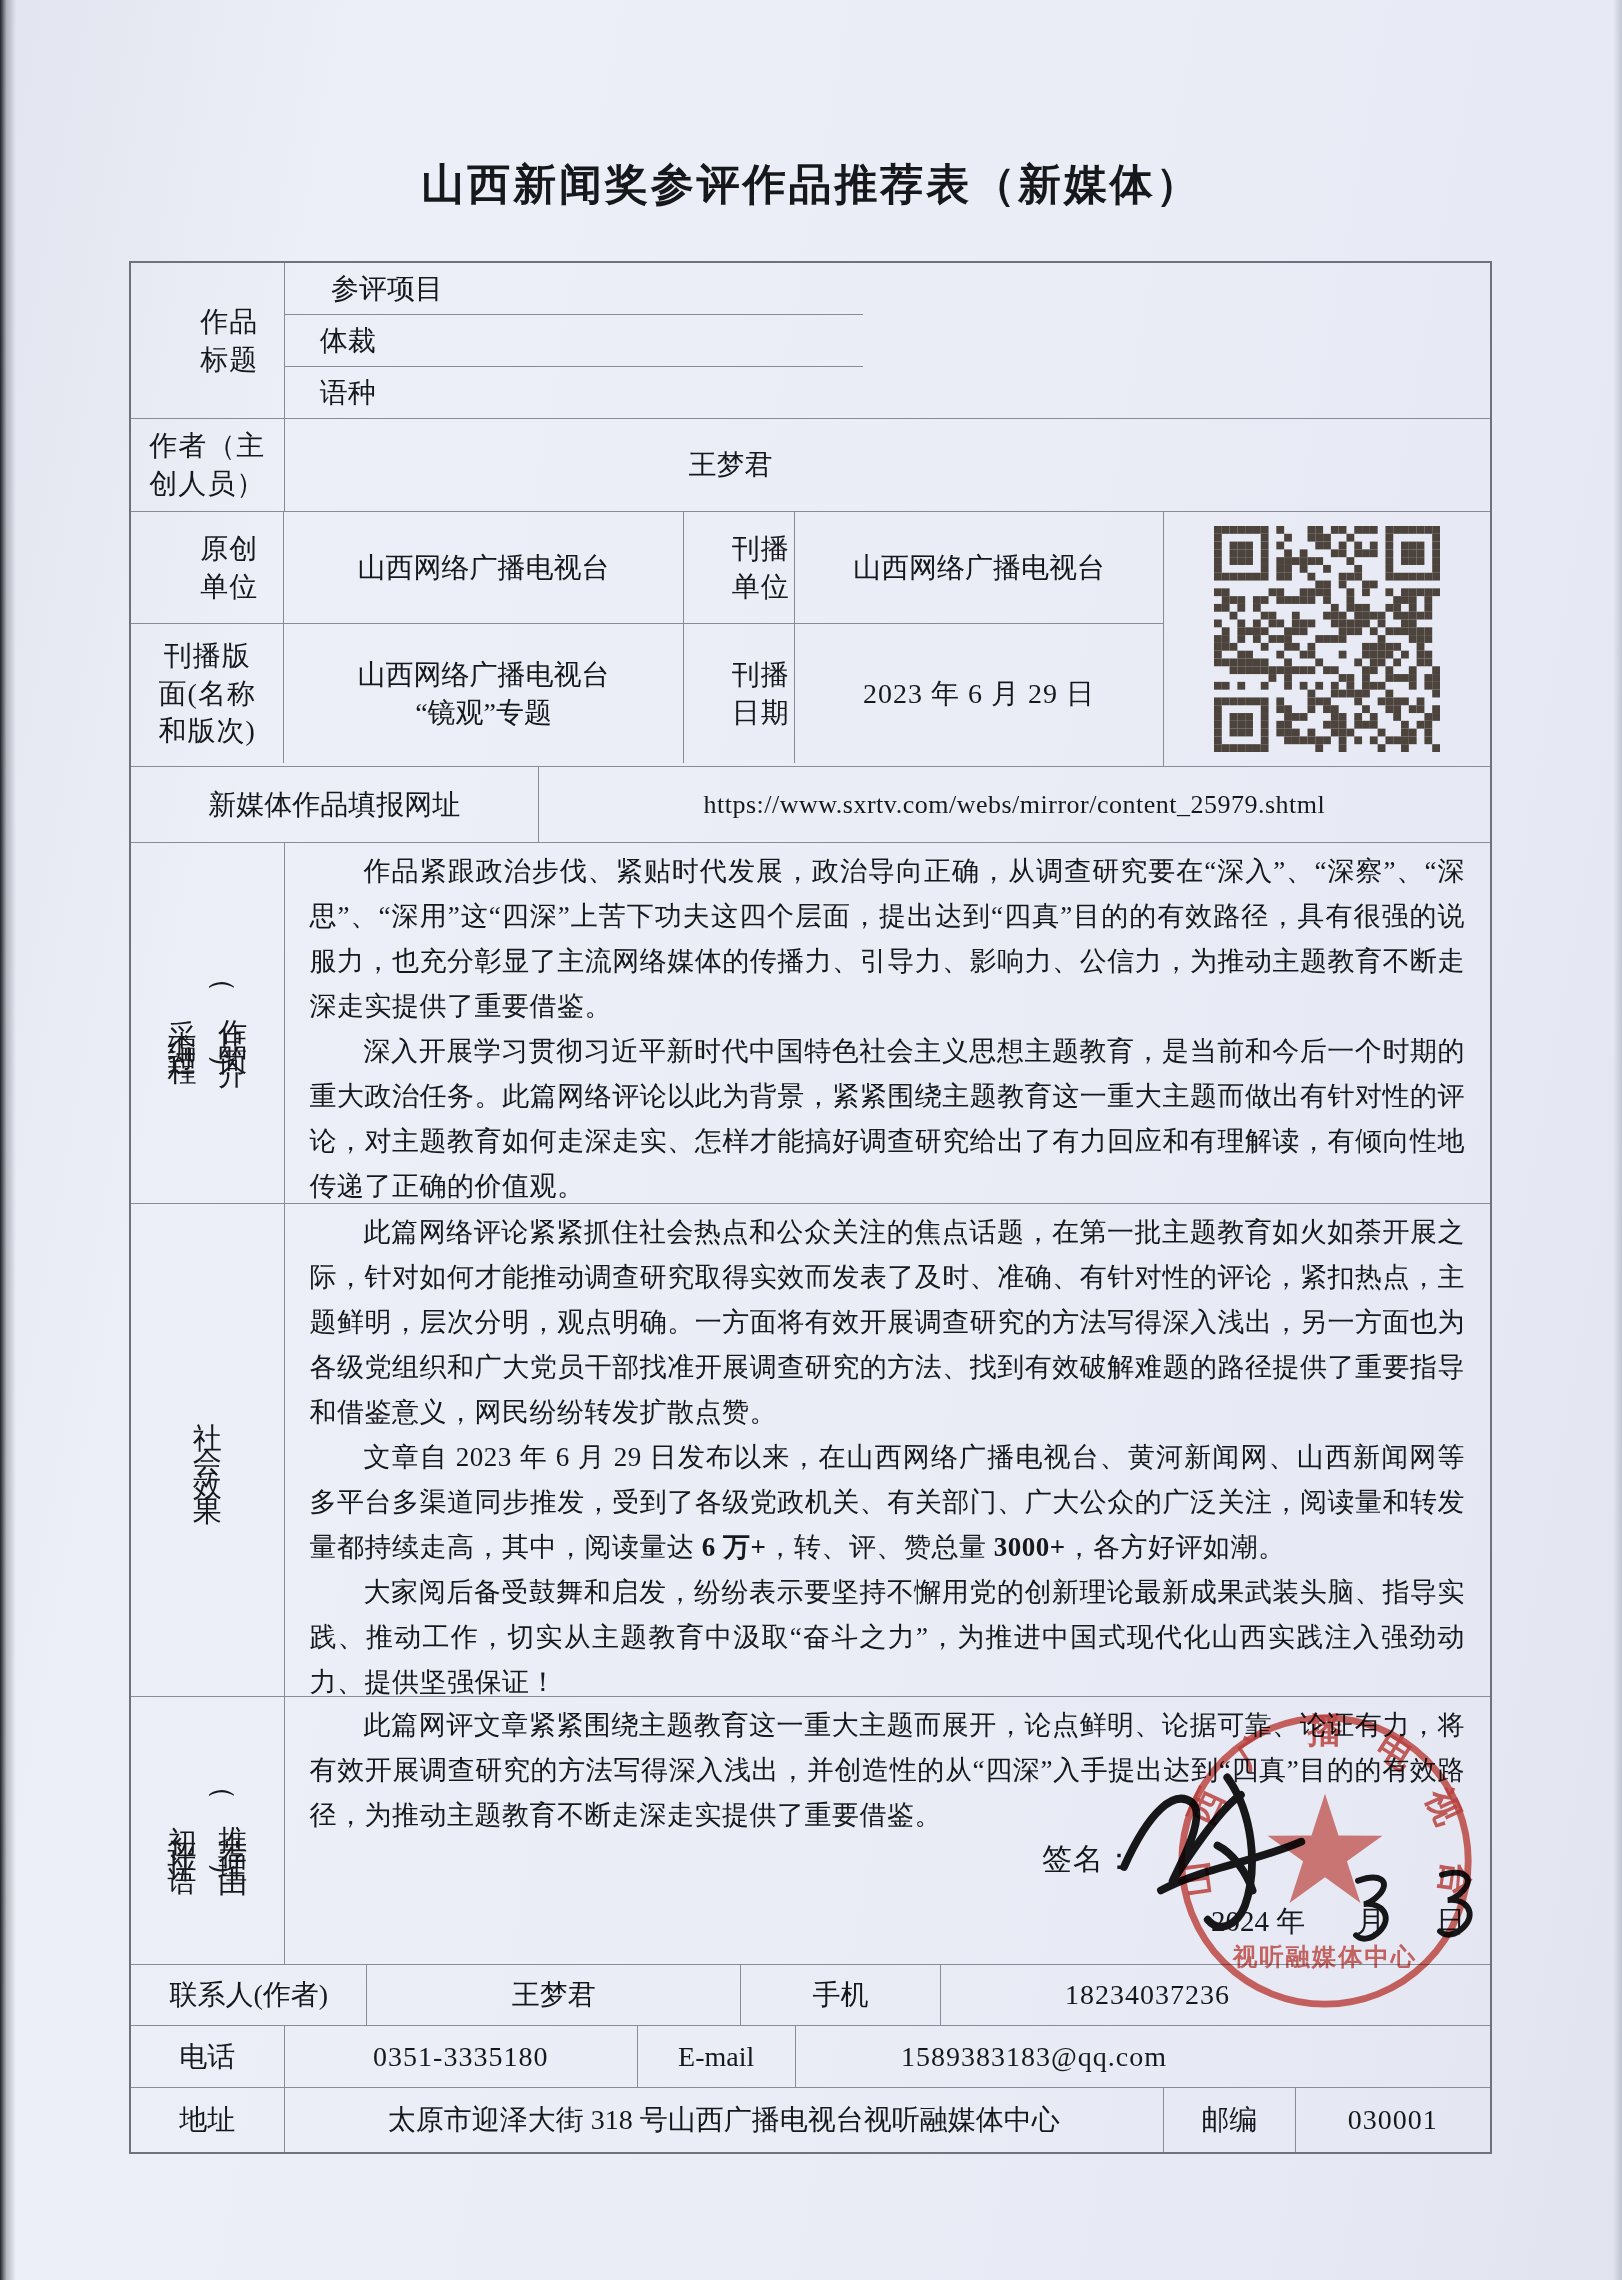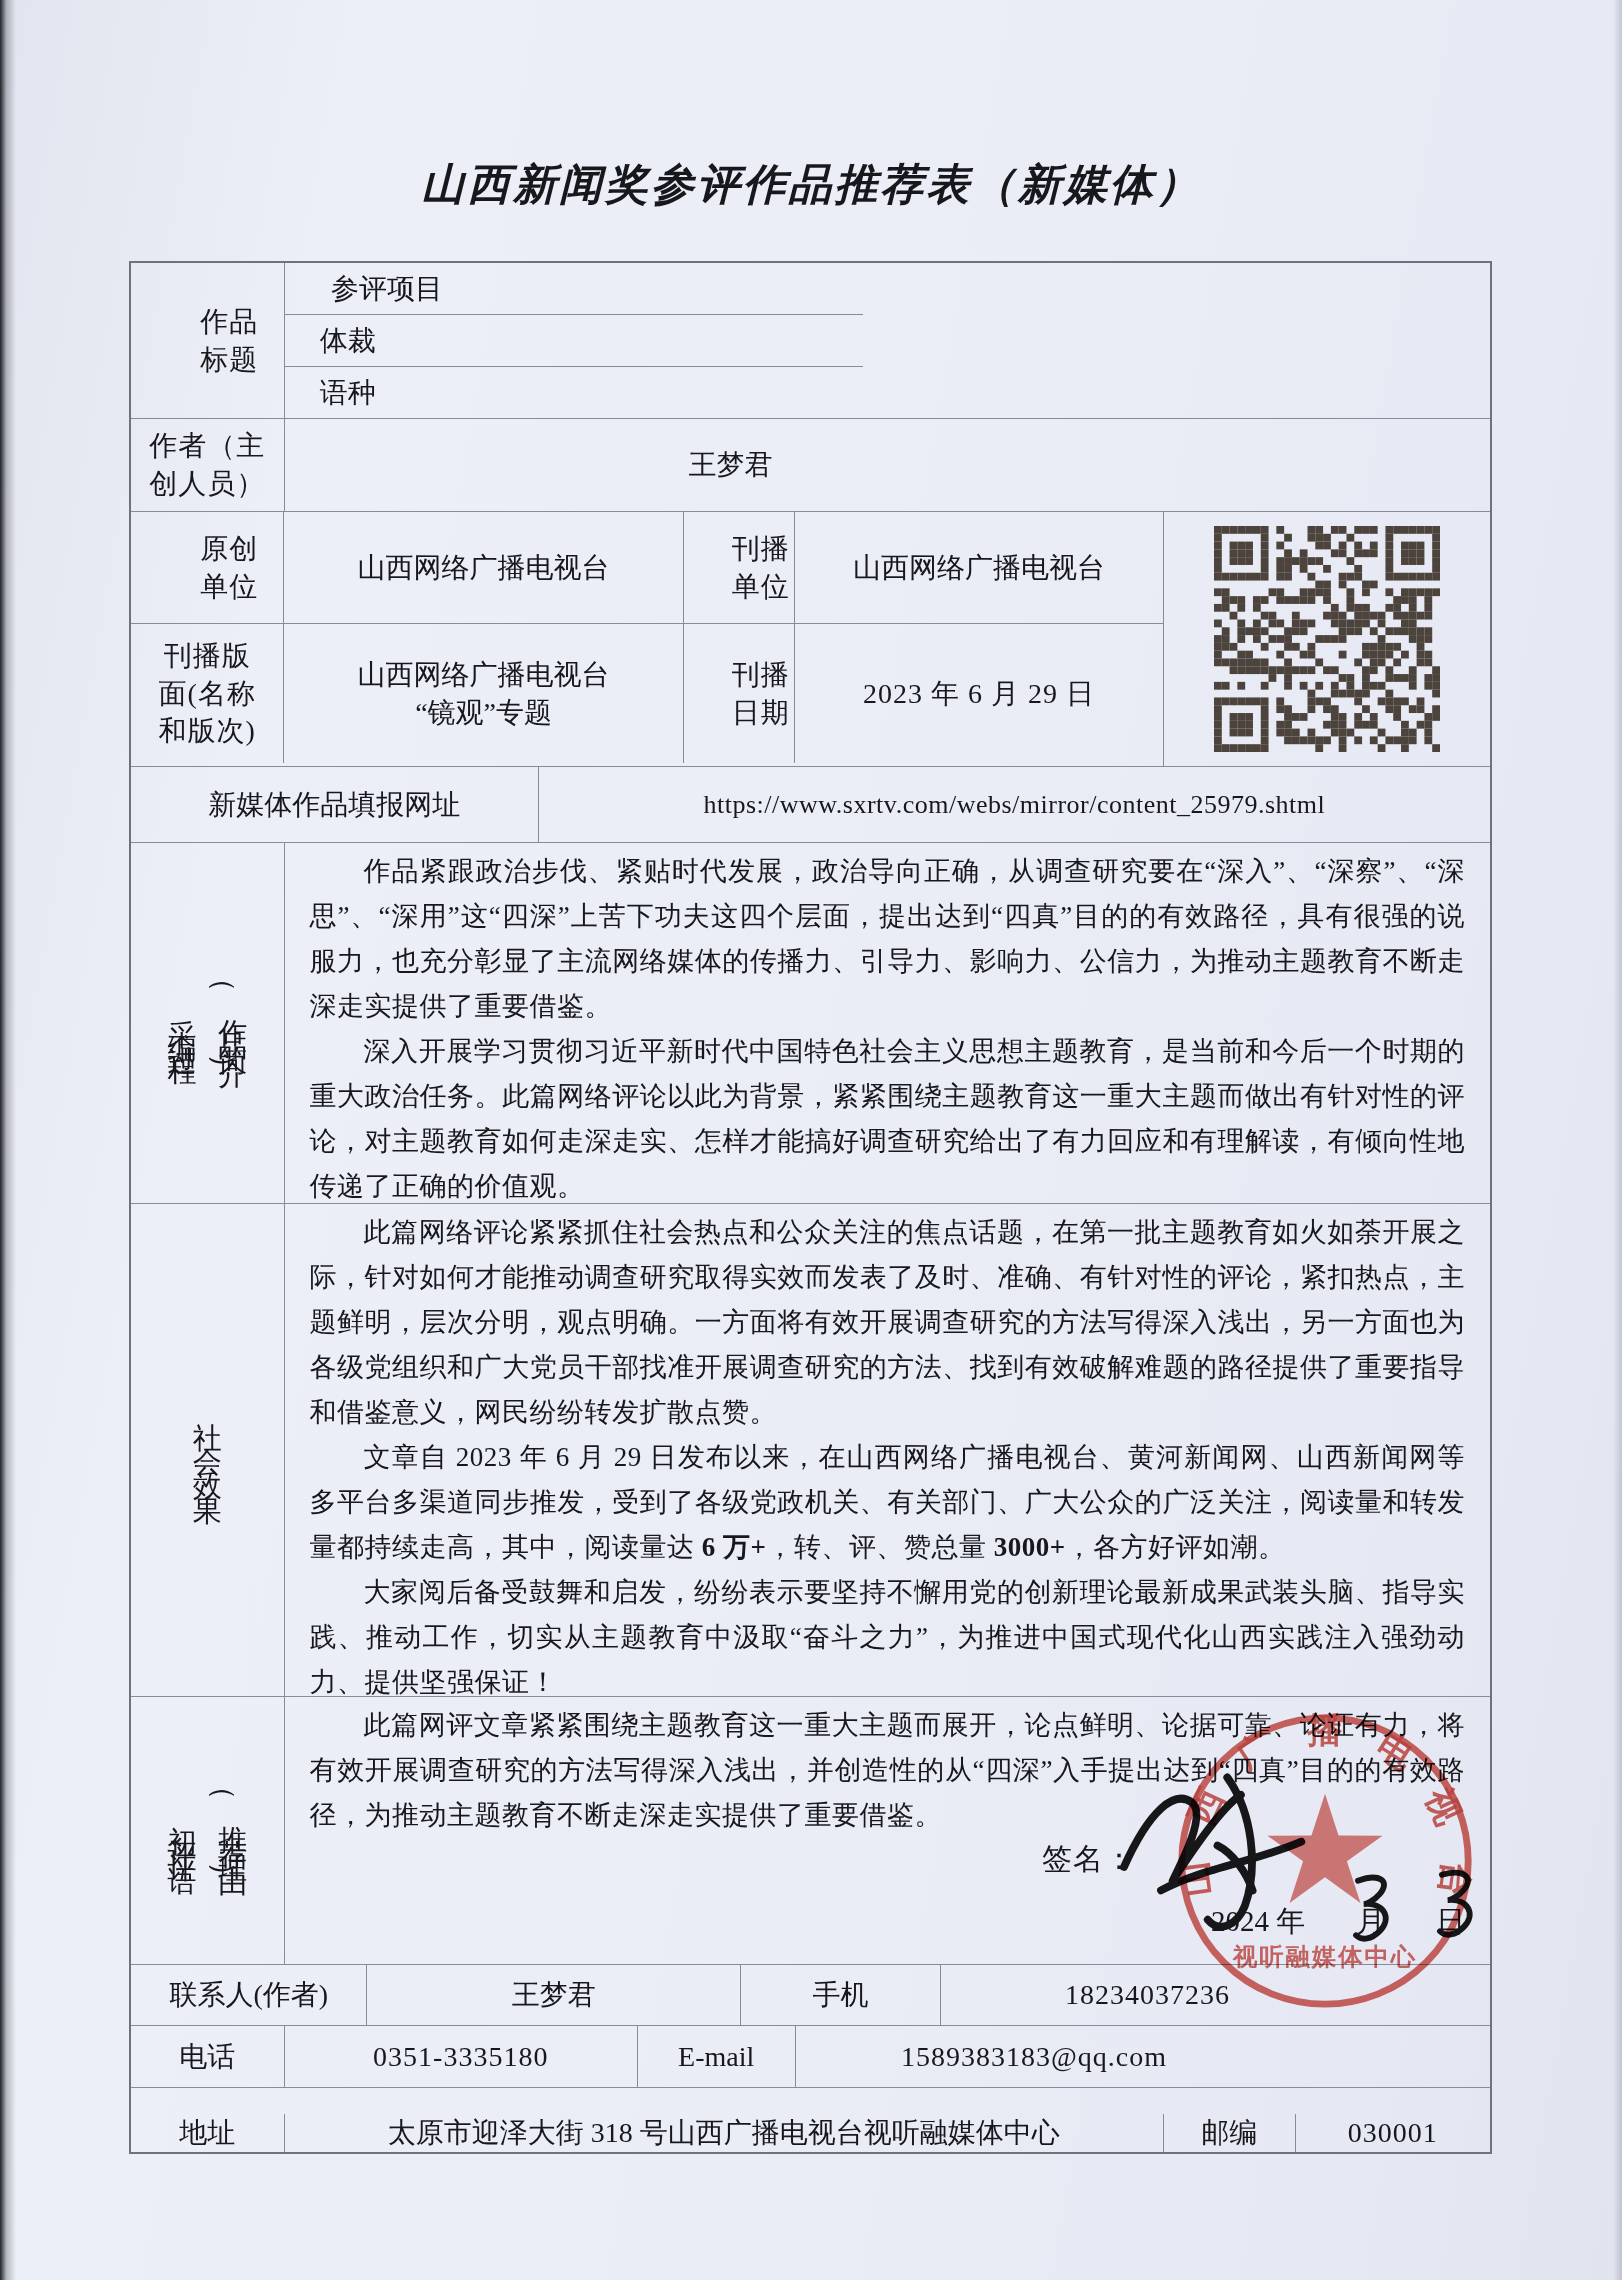--- a/index.html
+++ b/index.html
@@ -16,29 +16,29 @@
   .edge-left{
     position:absolute;left:0;top:0;width:15.6px;height:100%;
     background:linear-gradient(to right,rgba(12,13,20,.9),rgba(12,13,20,.25) 40%,rgba(12,13,20,0));
   }
   .edge-right{
     position:absolute;right:0;top:0;width:9.8px;height:100%;
     background:linear-gradient(to left,rgba(90,95,120,.28),rgba(90,95,120,0));
   }
   .doc-title{
     position:absolute;left:0;top:156px;width:100%;
-    text-align:center;font-size:43px;font-weight:700;letter-spacing:2.9px;margin:0;font-style:italic;
+    text-align:center;font-size:43px;font-weight:700;letter-spacing:2.9px;margin:0;
   }
   
   .tbl{
     position:absolute;left:129px;top:261px;width:1363px;
     border:2px solid #6d727d;box-sizing:border-box;
   }
   .row{display:flex;border-bottom:1px solid #878d98;box-sizing:border-box;}
-  .row:last-child{border-bottom:none;align-items:flex-end;}
+  .row:last-child{border-bottom:none;}
   .cell{
     border-right:1px solid #878d98;box-sizing:border-box;
     display:flex;align-items:center;justify-content:center;
     text-align:center;font-size:28px;line-height:1.35;
   }
   .cell:last-child{border-right:none;}
   .lab{letter-spacing:1px;}
   .w66{width:64px;margin-left:44px;} .w104{width:101px;} .w130{width:127px;}
   
   .r1{height:156px;} .r2{height:93px;}

